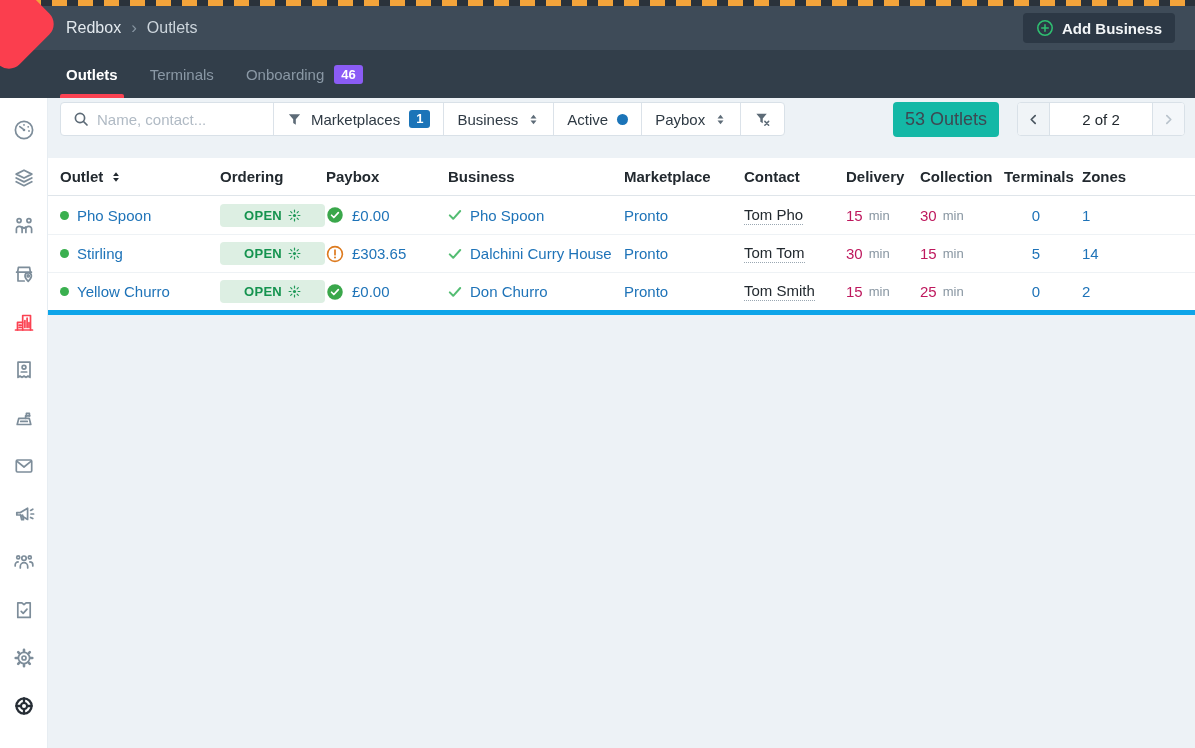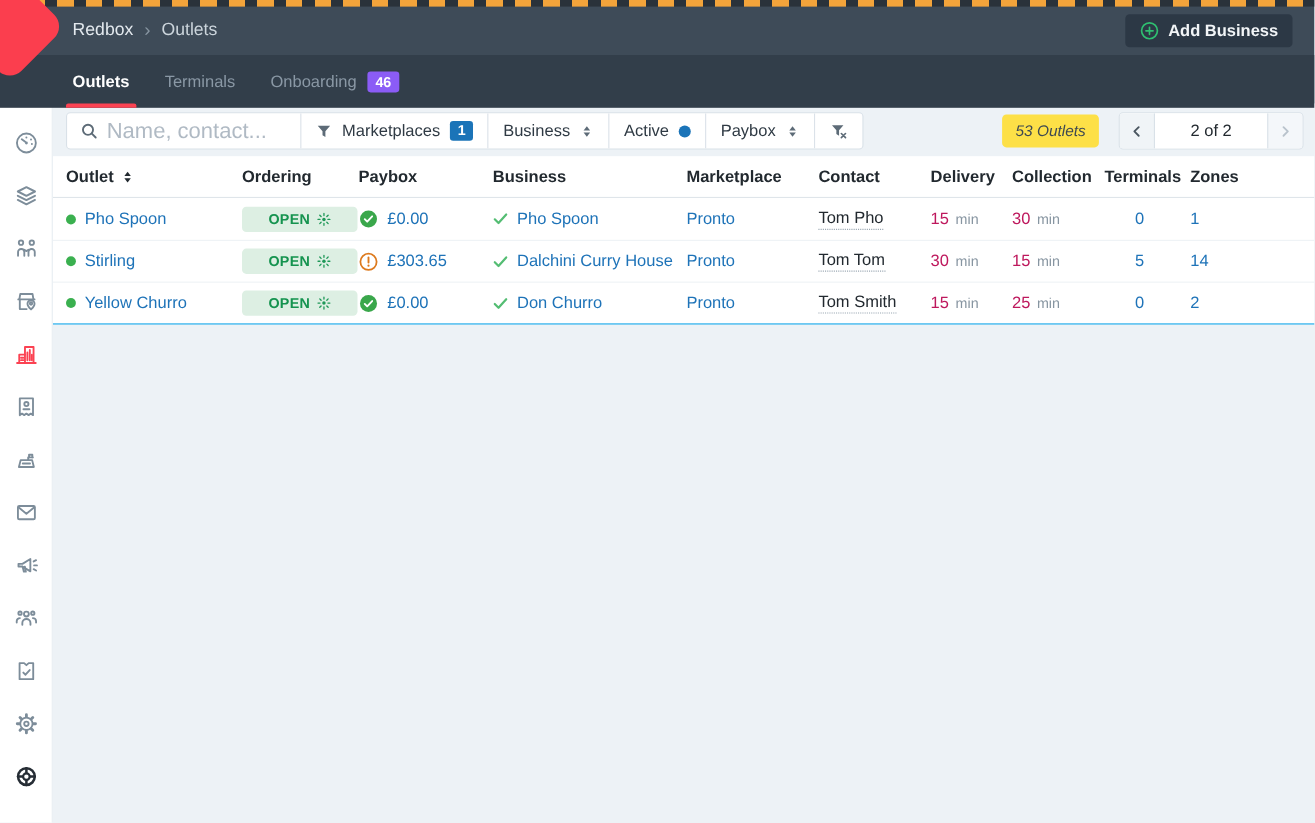--- a/index.html
+++ b/index.html
@@ -71,56 +71,56 @@
 
   .filter-row {
     display:flex; align-items:center; margin:8px 10px 0 12px; height:34px;
   }
   .search-filter-group {
     display:flex; align-items:stretch; height:34px; background:#fff;
     border:1px solid #d9e1e8; border-radius:4px; overflow:hidden;
   }
   .search-box { width:212px; display:flex; align-items:center; gap:8px; padding:0 12px; }
   .search-input {
-    border:none; outline:none; width:100%; font-size:20px; color:#3d4852;
+    border:none; outline:none; width:100%; font-size:15px; color:#3d4852;
     font-family:inherit; background:transparent;
   }
   .search-input::placeholder { color:#b0bac4; }
   .fseg {
     display:flex; align-items:center; gap:9px; padding:0 13px;
     border-left:1px solid #dbe2e9; color:#2f3a44; font-size:15px; cursor:pointer;
     white-space:nowrap;
   }
   .count-badge-blue {
     background:#1b74b8; color:#fff; font-size:13px; font-weight:bold;
     border-radius:3px; padding:2px 7px; line-height:14px;
   }
   .active-dot { width:11px; height:11px; border-radius:50%; background:#1b74b8; }
 
   .count-pill {
-    margin-left:auto; background:#fde047; border-radius:4px; padding:7px 12px;
-    font-size:14px; color:#3d4852; margin-right:18px; white-space:nowrap;font-style:italic;
+    margin-left:auto; background:#14b8a6; border-radius:4px; padding:7px 12px;
+    font-size:18px; color:#3d4852; margin-right:18px; white-space:nowrap;
   }
   .pagination {
     display:flex; align-items:stretch; height:34px; border:1px solid #d9e1e8;
     border-radius:4px; overflow:hidden; background:#fff;
   }
   .page-btn {
     width:32px; display:flex; align-items:center; justify-content:center;
     background:#f0f4f7; border:none; cursor:pointer; padding:0;
   }
   .page-btn.prev { border-right:1px solid #d9e1e8; }
   .page-btn.next { border-left:1px solid #d9e1e8; background:#f4f7fa; }
   .page-label {
     width:102px; display:flex; align-items:center; justify-content:center;
     font-size:15px; color:#22292f; background:#fff;
   }
 
   
-  .table { margin-top:6px; background:#fff; border-bottom:1px solid #0ea5e9; }
+  .table { margin-top:22px; background:#fff; border-bottom:5px solid #0ea5e9; }
   .thead, .trow {
     display:grid;
     grid-template-columns:160px 106px 122px 176px 120px 102px 74px 84px 78px 1fr;
     align-items:center; height:38px; padding-left:12px;
   }
   .thead { border-bottom:1px solid #dfe5ea; }
   .trow + .trow { border-top:1px solid #eef2f5; }
   .hcell { font-weight:bold; font-size:15px; color:#22292f; display:flex; align-items:center; gap:7px; }
   .cell { display:flex; align-items:center; gap:8px; font-size:15px; }
   .cell.center { justify-content:center; padding-right:14px; }

